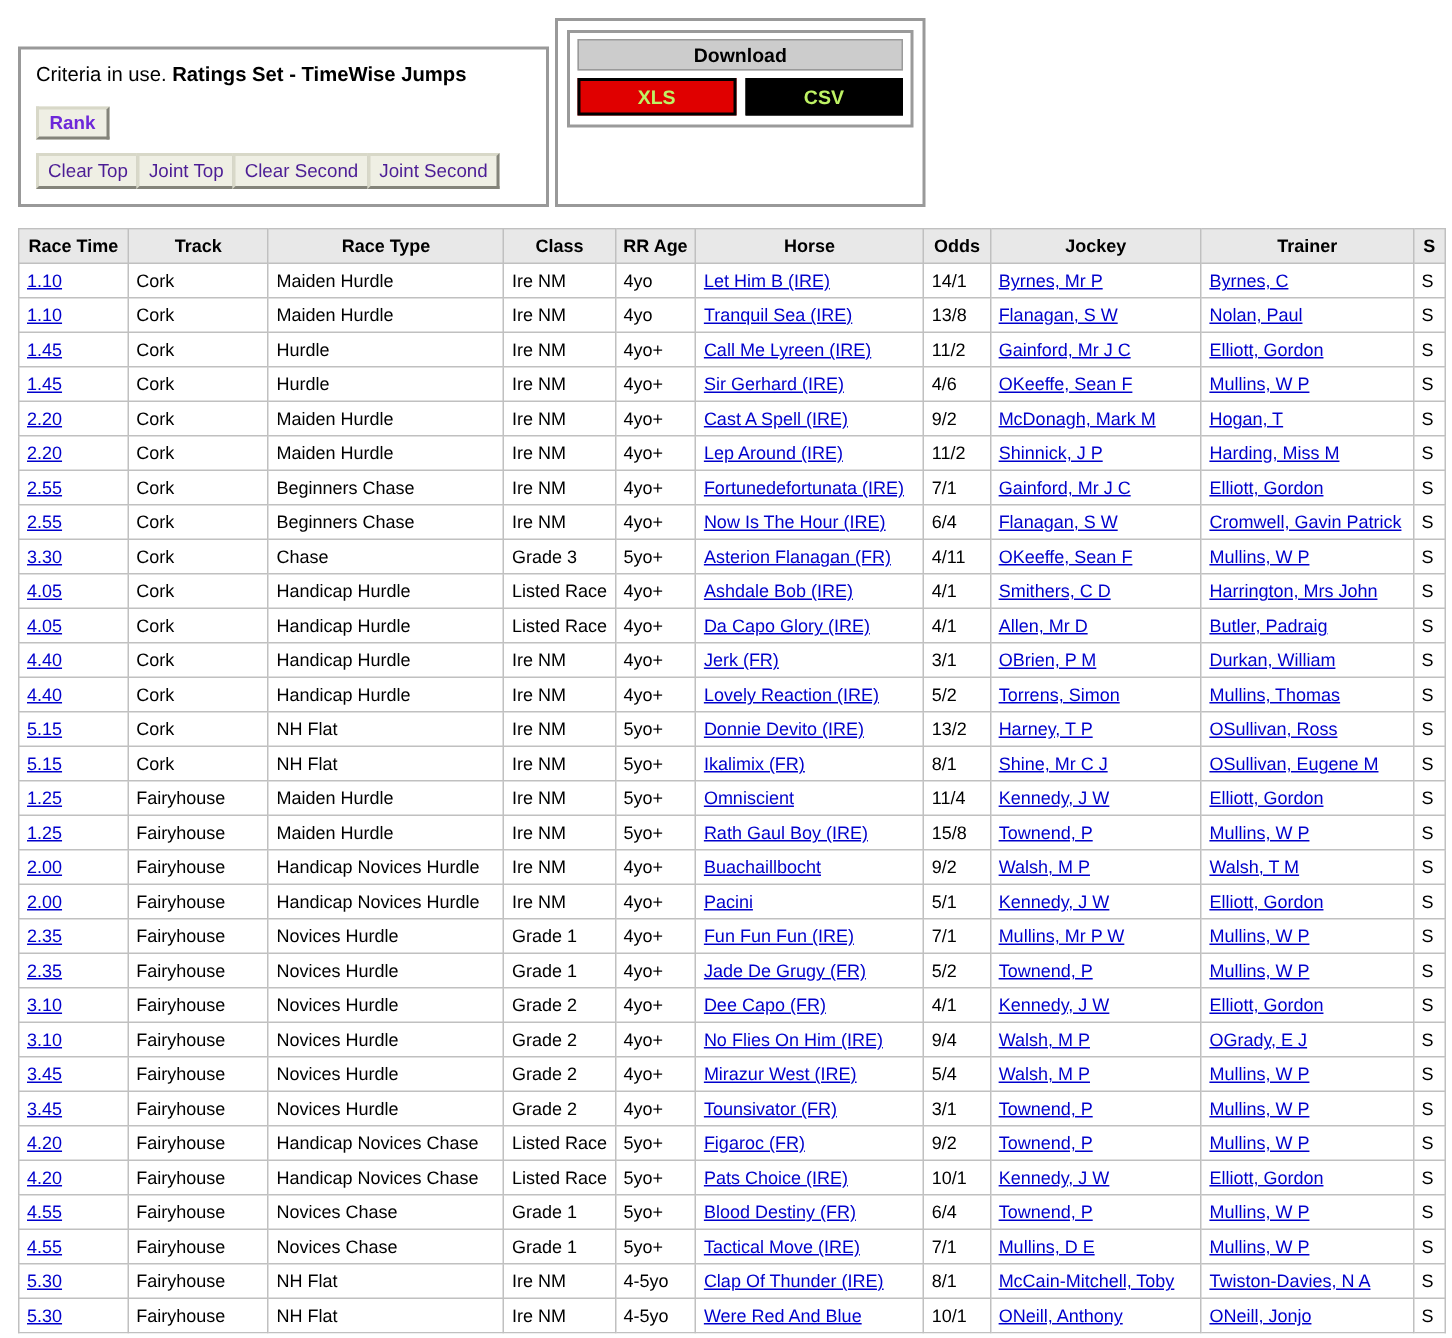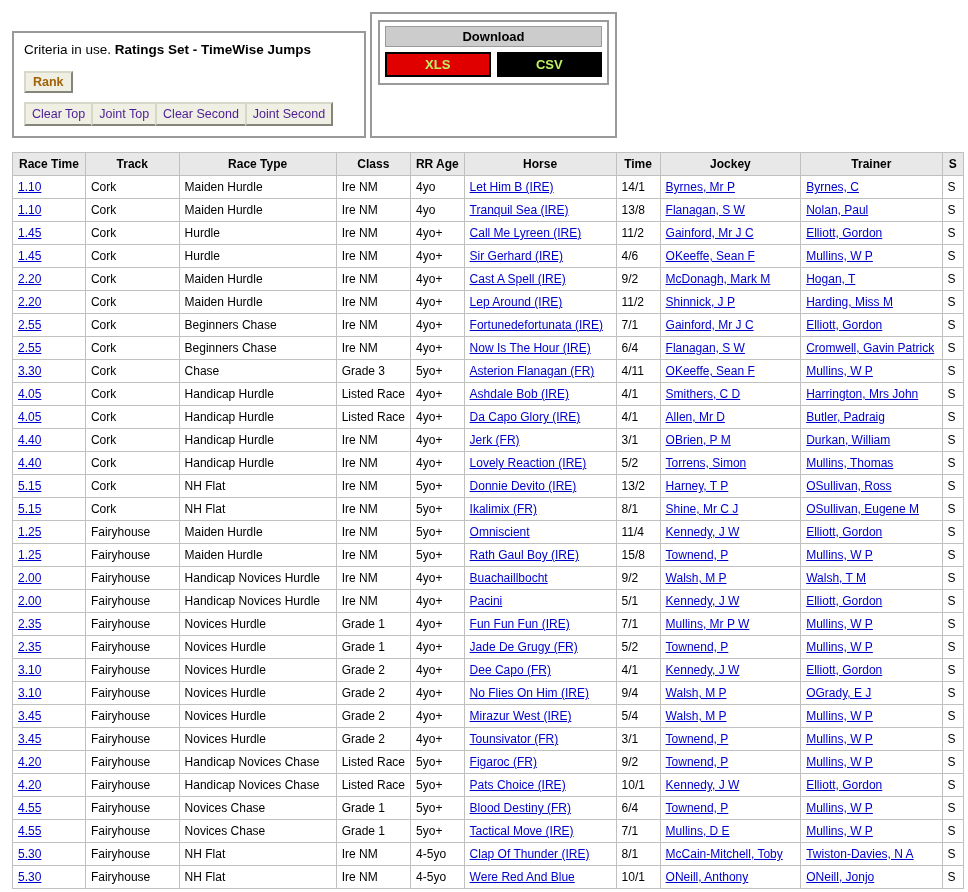--- a/index.html
+++ b/index.html
@@ -35,21 +35,21 @@
   .criteria-line b { font-weight: bold; }
 
   .rank-btn {
     display: inline-block;
     margin-top: 12px;
     padding: 2px 7px;
     border: 2px outset #d8d8c8;
     background: #efefe4;
     font-size: 12.5px;
     font-weight: bold;
-    color: #a16207;
+    color: #6d28d9;
     cursor: pointer;
   }
   .toggle-row {
     margin-top: 9px;
     display: flex;
   }
   .toggle-btn {
     padding: 3px 6px;
     border: 2px outset #d8d8c8;
     background: #efefe4;
@@ -193,21 +193,21 @@
         <col class="c-extra">
     </colgroup>
     <thead>
       <tr>
         <th>Race Time</th>
         <th>Track</th>
         <th>Race Type</th>
         <th>Class</th>
         <th>RR Age</th>
         <th>Horse</th>
-        <th>Time</th>
+        <th>Odds</th>
         <th>Jockey</th>
         <th>Trainer</th>
         <th>S</th>
       </tr>
     </thead>
     <tbody id="rows-body">
         <tr>
           <td class="link">1.10</td>
           <td class="">Cork</td>
           <td class="">Maiden Hurdle</td>

